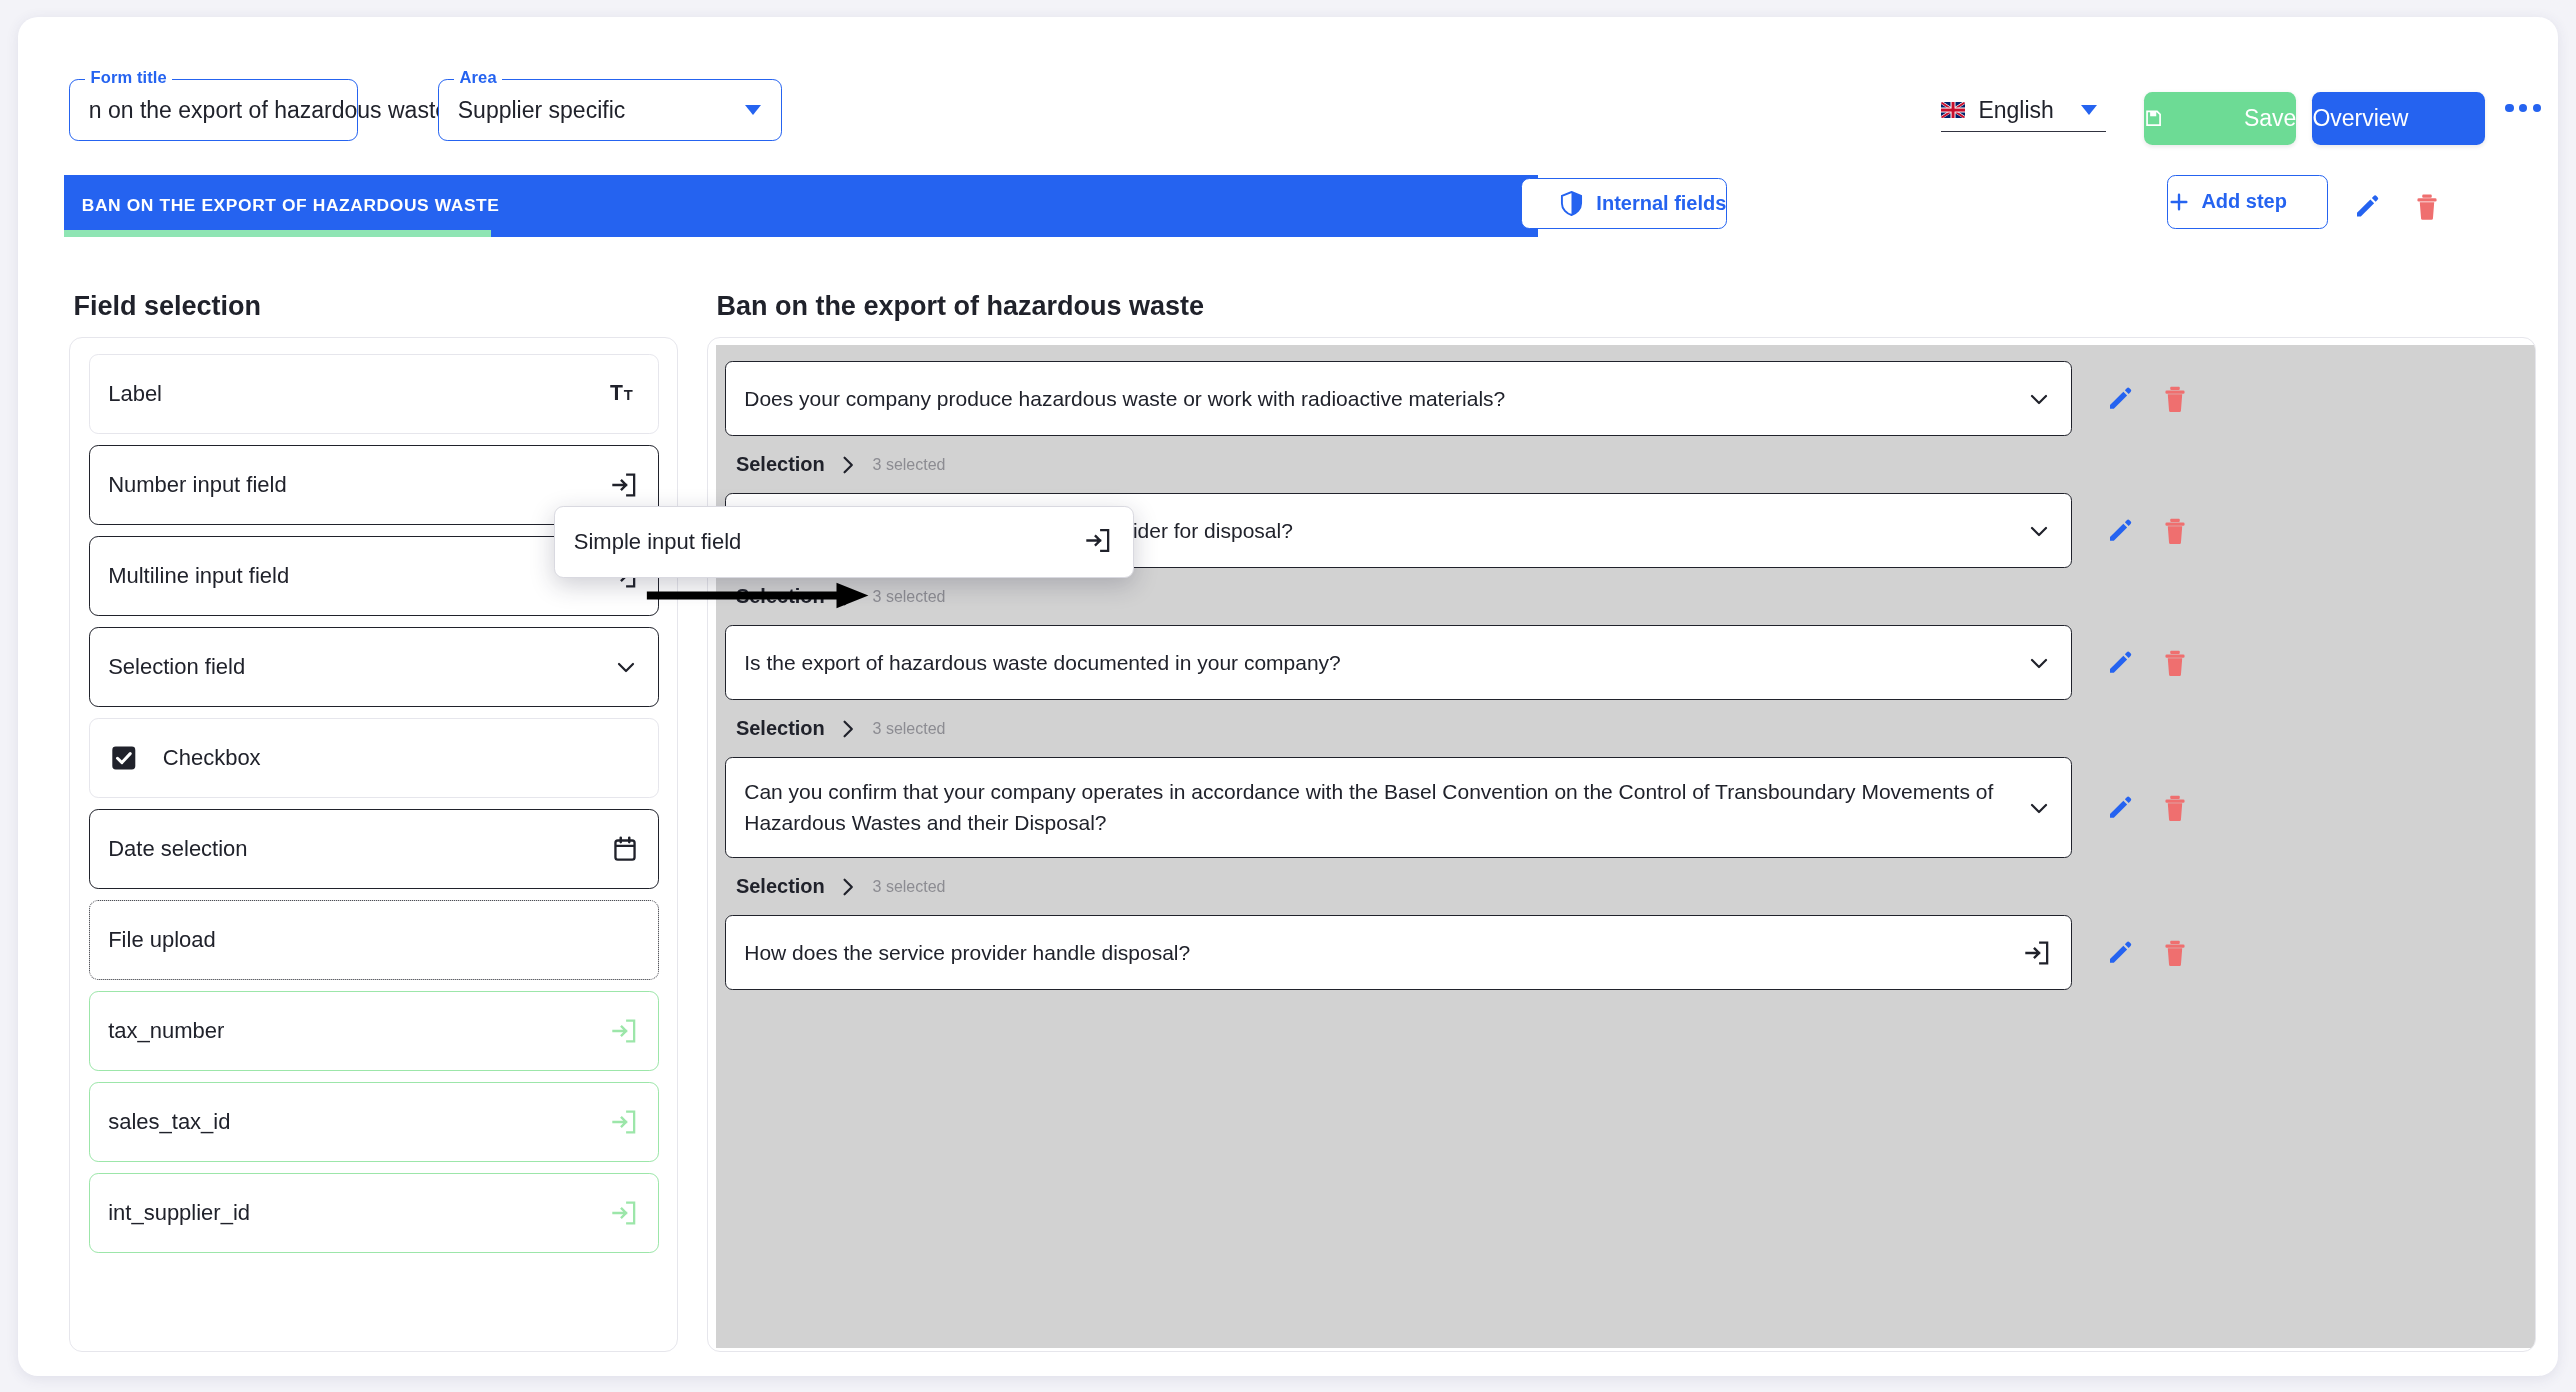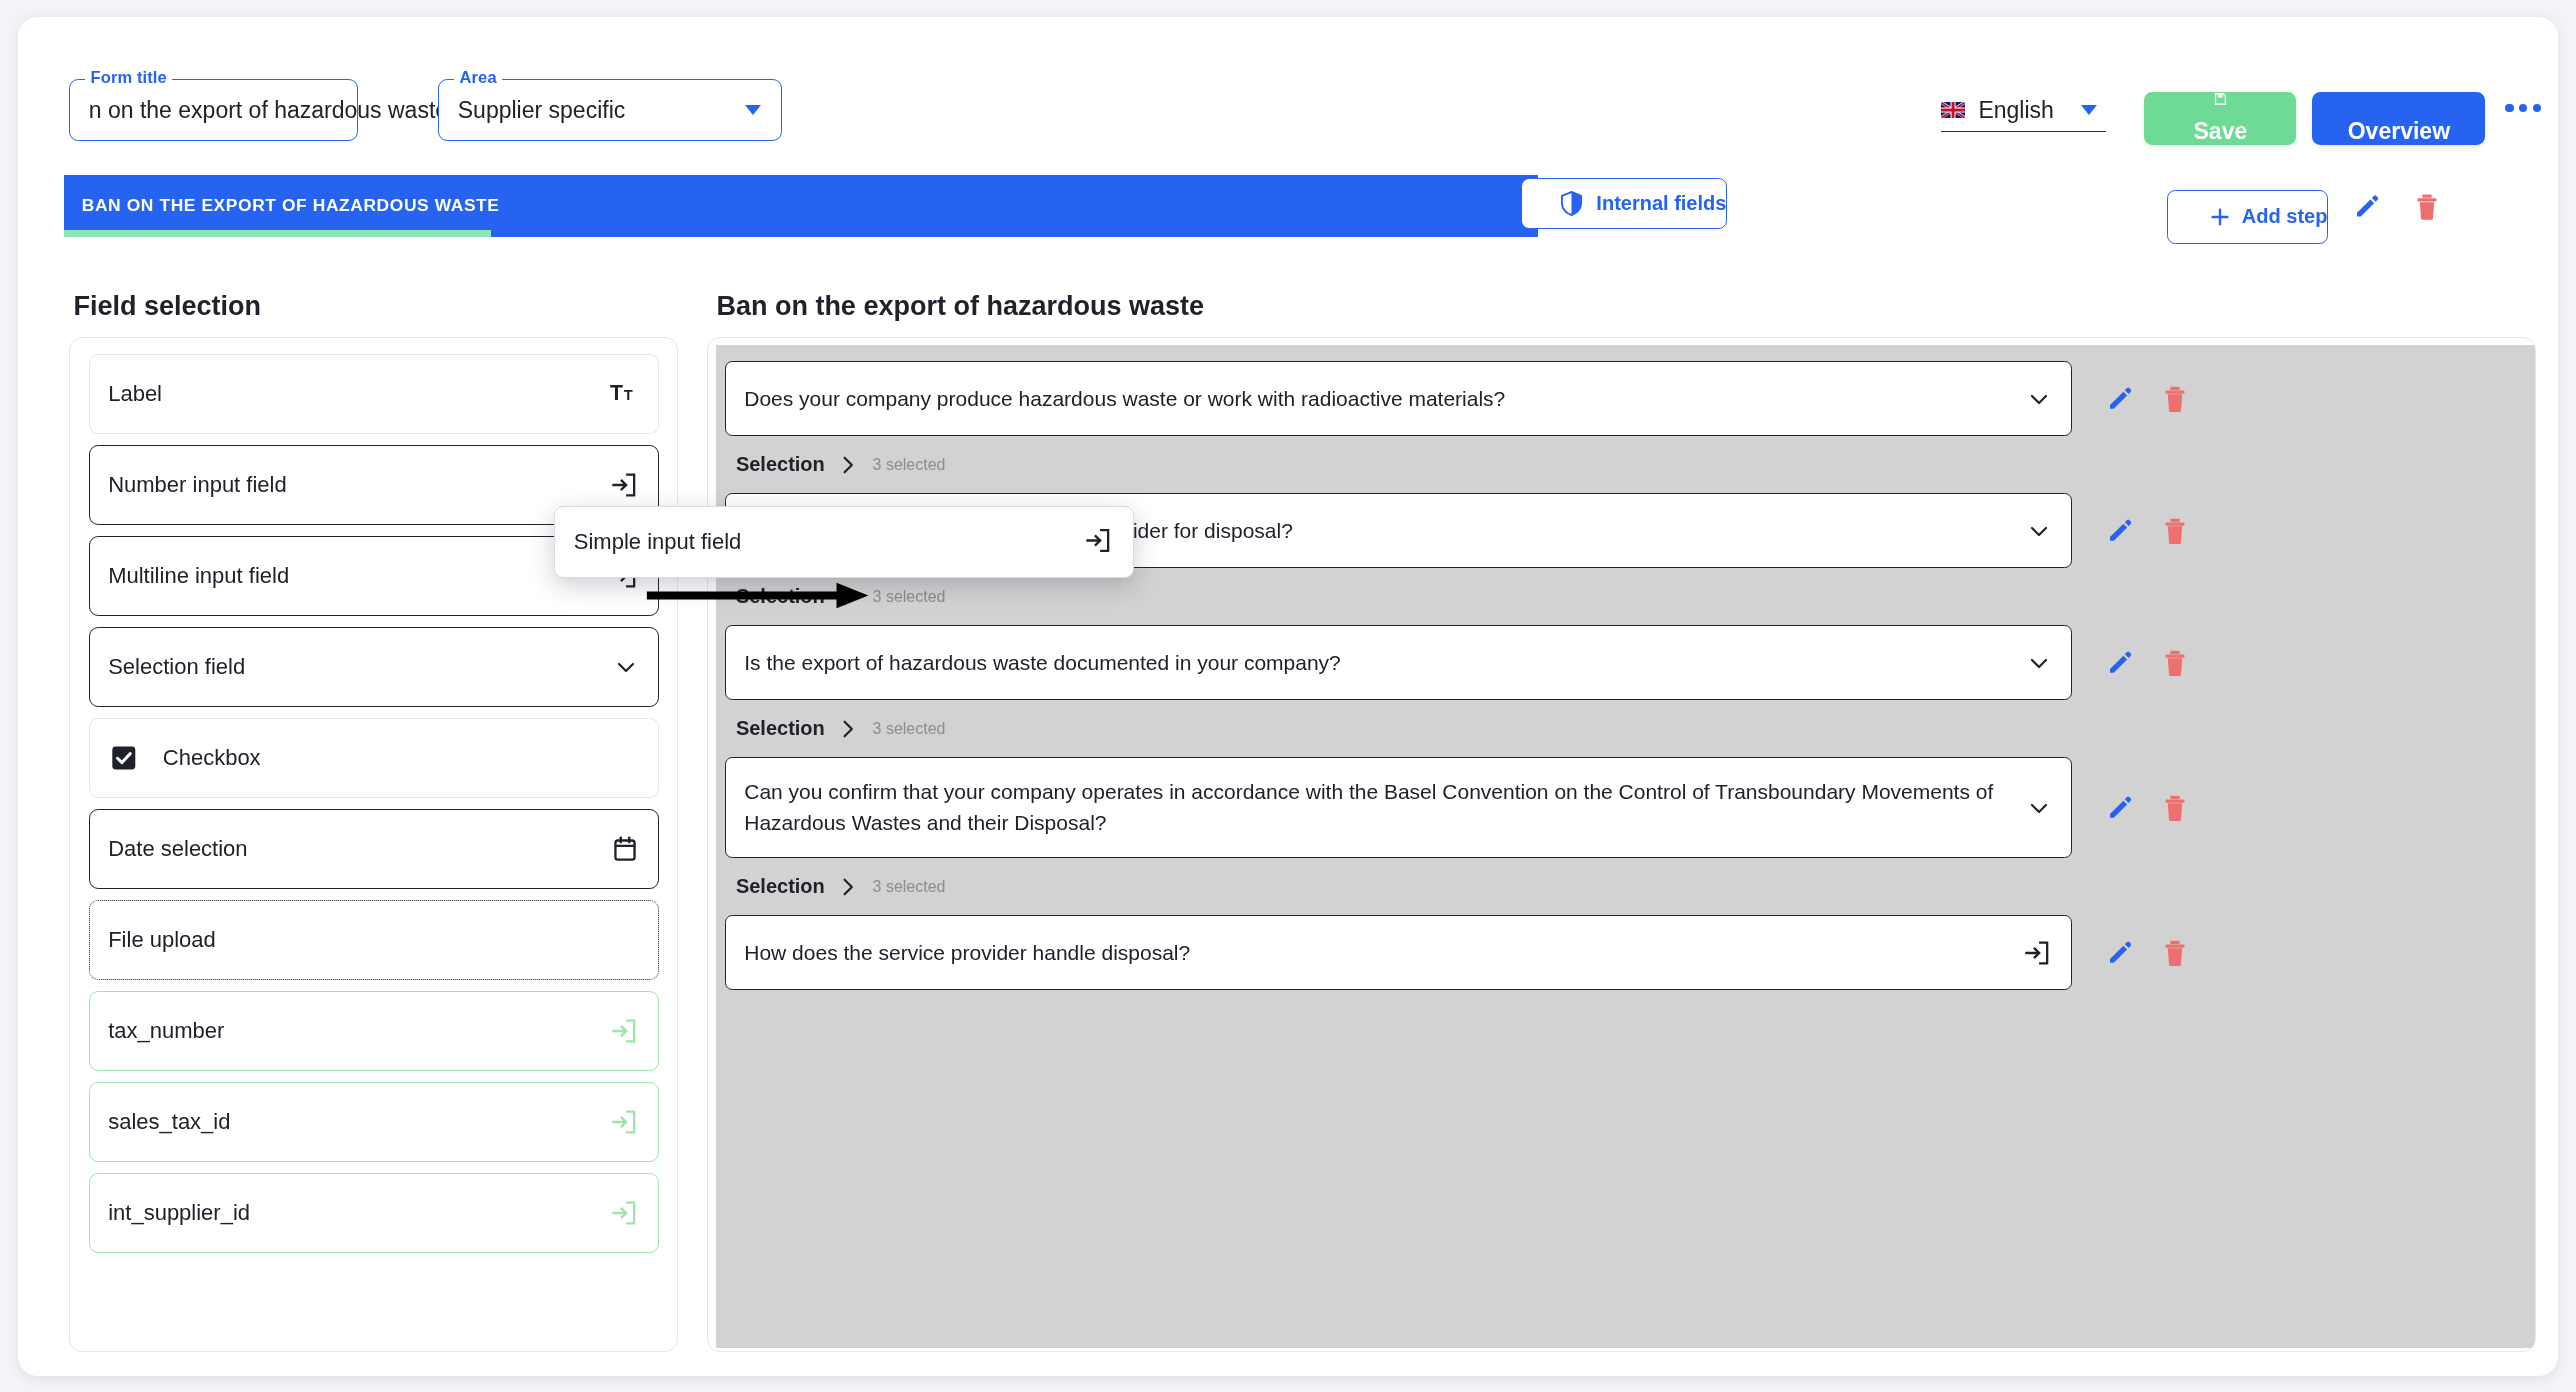--- a/index.html
+++ b/index.html
@@ -83,23 +83,23 @@
   .flag .vr { position: absolute; top: 0; bottom: 0; left: 50%; width: 2.9px; transform: translateX(-50%); background: #C8102E; }
   .lang-label { font-size: 23px; color: #20222b; }
   .lang-caret {
     position: absolute; right: 9.2px; top: 50%; transform: translateY(-50%);
     width: 0; height: 0;
     border-left: 8.3px solid transparent; border-right: 8.3px solid transparent;
     border-top: 10px solid #2563f0;
   }
 
   .btn {
-    position: absolute; display: flex; align-items: center; justify-content: flex-end;
-    gap: 12px; border-radius: 8.3px; font-size: 23px; font-weight: 700;
-    color: #fff; cursor: pointer; border: none; flex-direction: column;
+    position: absolute; display: flex; align-items: center; justify-content: space-between;
+    gap: 12px; border-radius: 8.3px; font-size: 23px; font-weight: 400;
+    color: #fff; cursor: pointer; border: none;
   }
   #save-button { left: 2126px; top: 75px; width: 152px; height: 53px; background: #6ddb95; box-shadow: 0 1.8px 4.6px rgba(0,0,0,.09); }
   #overview-button { left: 2294px; top: 75px; width: 173px; height: 53px; background: #2563f0; box-shadow: 0 1.8px 4.6px rgba(0,0,0,.09); }
   .kebab { position: absolute; left: 2487px; top: 87px; display: flex; gap: 5.5px; align-items: center; cursor: pointer; }
   .kebab i { width: 8.3px; height: 8.3px; border-radius: 50%; background: #2563f0; display: block; }
 
   
   .steprow { position: absolute; left: 0; top: 158px; width: 100%; height: 66px; }
   .step-tab {
     position: absolute; left: 46px; top: 0; width: 1474px; height: 62px;
@@ -111,23 +111,23 @@
   }
   .step-progress { position: absolute; left: 0; bottom: 0; width: 427px; height: 6.4px; background: #8fe5b4; }
   .internal-fields {
     position: absolute; left: 1503px; top: 3.7px; width: 206px; height: 51px;
     border: 1.5px solid #2563f0; border-radius: 8.3px; background: #fff;
     display: flex; align-items: center; justify-content: flex-end; gap: 13px;
     cursor: pointer;
   }
   .internal-fields span { color: #2563f0; font-size: 20px; font-weight: 600; }
   .add-step {
-    position: absolute; left: 2149px; top: 15px; width: 161px; height: 54px;
+    position: absolute; left: 2149px; top: 0; width: 161px; height: 54px;
     border: 1.5px solid #2563f0; border-radius: 8.3px; background: #fff;
-    display: flex; align-items: center; justify-content: flex-end; gap: 11px;
+    display: flex; align-items: center; justify-content: flex-start; gap: 11px;
     cursor: pointer;
   }
   .add-step span { color: #2563f0; font-size: 20px; font-weight: 700; }
   .icon-btn { position: absolute; cursor: pointer; display: flex; align-items: center; justify-content: center; }
   #step-edit-icon { left: 2333px; top: 16.5px; width: 31px; height: 31px; }
   #step-delete-icon { left: 2393px; top: 16.5px; width: 31px; height: 31px; }
 
   
   .col-heading { position: absolute; font-size: 27px; font-weight: 700; color: #20222b; }
   #field-selection-title { left: 55px; top: 274px; }

